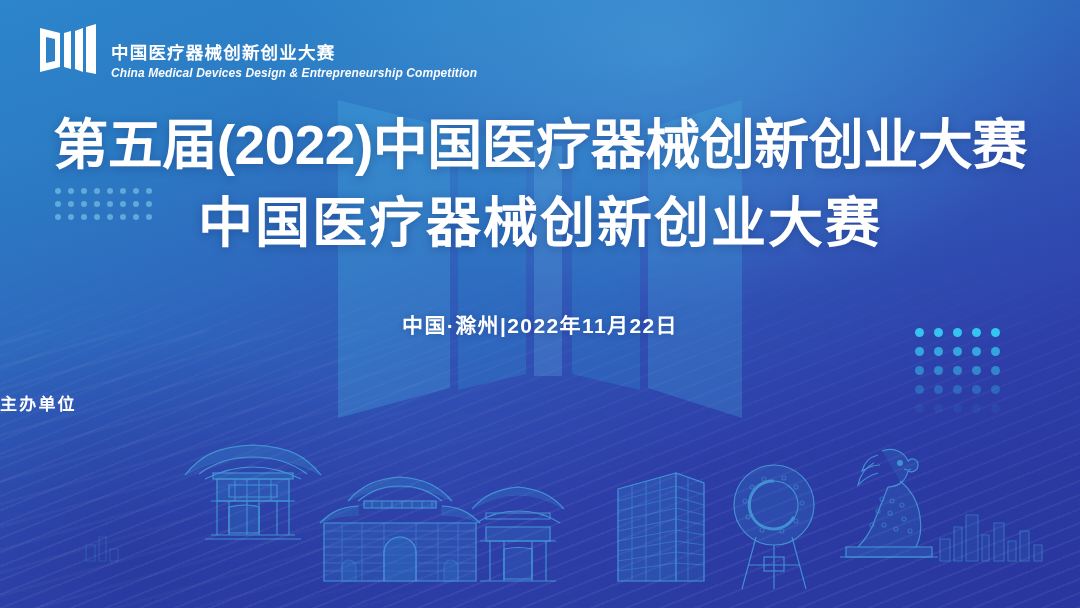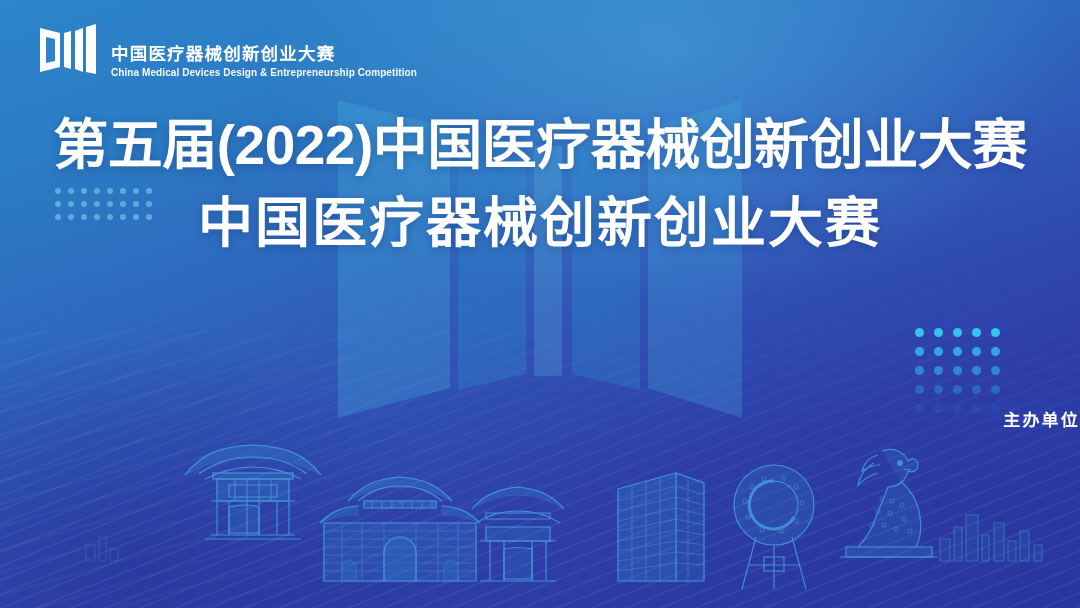--- a/index.html
+++ b/index.html
@@ -80,22 +80,22 @@
   #header{position:absolute;left:0;top:0;width:1080px;height:96px;display:flex;align-items:center;}
   #logo-innovation{margin-left:60px;width:98px;height:62px;position:relative;}
   #logo-competition{margin-left:38px;display:flex;align-items:center;gap:13px;}
   .comp-mark{width:60px;height:52px;}
   .comp-text{display:flex;flex-direction:column;justify-content:center;margin-top:28px;}
   .comp-cn{
     color:#ffffff;font-size:17.5px;font-weight:700;letter-spacing:1.2px;
     line-height:1.15;white-space:nowrap;
   }
   .comp-en{
-    color:#ffffff;font-size:10px;font-weight:700;letter-spacing:.08px;
-    line-height:1.4;white-space:nowrap;margin-top:2px;opacity:.97;
+    color:#ffffff;font-size:12px;font-weight:700;letter-spacing:.08px;
+    line-height:1.4;white-space:nowrap;margin-top:2px;opacity:.97;font-style:italic;
   }
   .innov-cn{
     position:absolute;left:0;bottom:8px;width:98px;text-align:center;
     color:#ffffff;font-size:10.5px;font-weight:700;letter-spacing:5px;
     white-space:nowrap;
   }
   .innov-en{
     position:absolute;left:0;bottom:-1px;width:98px;text-align:center;
     color:#ffffff;font-size:5px;font-weight:700;letter-spacing:1.1px;
     white-space:nowrap;opacity:.95;
@@ -111,24 +111,23 @@
   #title-1{top:116px;font-size:55px;letter-spacing:-0.5px;line-height:1.08;}
   #title-2{top:194px;font-size:55px;letter-spacing:2px;line-height:1.08;}
 
   #subtitle{
     position:absolute;top:309px;width:1080px;text-align:center;
     color:#ffffff;font-size:21px;font-weight:700;letter-spacing:1.4px;
     white-space:nowrap;text-shadow:0 1px 6px rgba(12,30,90,.28);
   }
 
   #org-label{
-    position:absolute;top:390px;width:1080px;text-align:right;
+    position:absolute;top:390px;width:1080px;text-align:left;
     color:#ffffff;font-size:17px;font-weight:700;letter-spacing:2.2px;
     white-space:nowrap;
-    margin-top:16px;
   }
   #org-list{
     position:absolute;top:426px;width:1080px;text-align:center;
     color:#ffffff;font-size:16.5px;font-weight:700;letter-spacing:.4px;
     white-space:nowrap;
   }
   #org-list .sep{opacity:.85;padding:0 5px;font-weight:400;}
 
   
   #skyline{
@@ -235,20 +234,21 @@
         <div class="comp-cn">中国医疗器械创新创业大赛</div>
         <div class="comp-en">China Medical Devices Design &amp; Entrepreneurship Competition</div>
       </div>
     </div>
 
   </div>
 
   <div id="main">
     <div class="title-line" id="title-1">第五届(2022)中国医疗器械创新创业大赛</div>
     <div class="title-line" id="title-2">中国医疗器械创新创业大赛</div>
+    <div id="subtitle">中国·滁州|2022年11月22日</div>
     <div id="org-label">主办单位</div>
   </div>
 
   <svg id="skyline" viewBox="0 0 1080 175">
     <g stroke="#4fc4ef" fill="none" stroke-width="1.15" opacity="0.62">
 
       <g transform="translate(195,12)">
         <path d="M-10 30 C6 10 22 2 58 0 C94 2 110 10 126 30 C106 18 84 13 58 13 C32 13 10 18 -10 30 Z" fill="#3aa8e0" opacity="0.35"></path>
         <path d="M-10 30 C6 10 22 2 58 0 C94 2 110 10 126 30"></path>
         <path d="M4 29 C20 17 38 12 58 12 C78 12 96 17 112 29"></path>

